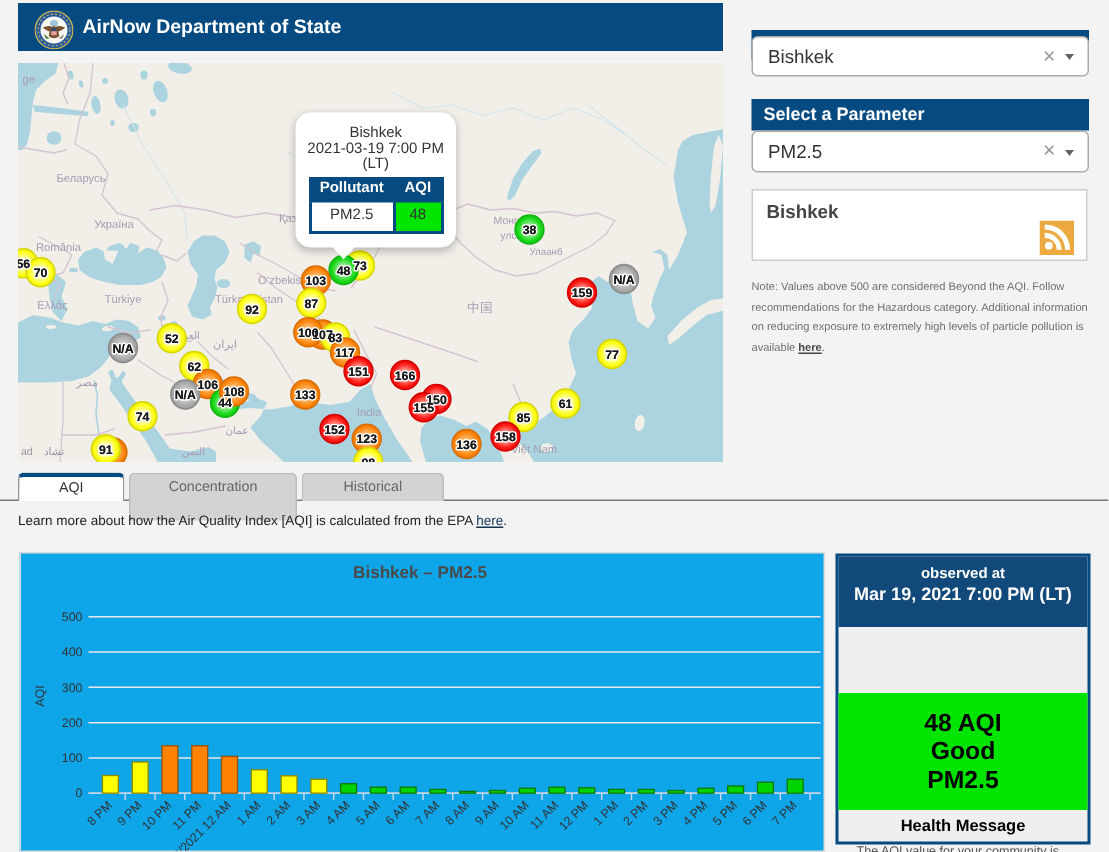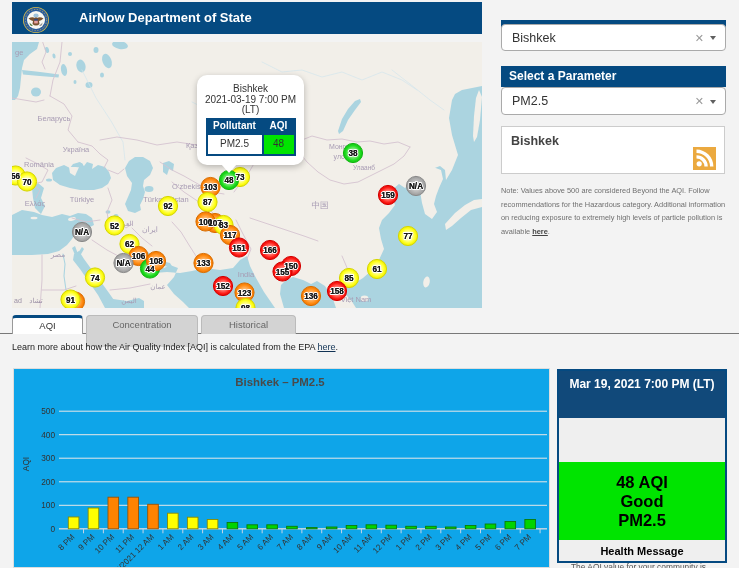--- a/index.html
+++ b/index.html
@@ -1,19 +1,19 @@
 <!DOCTYPE html>
 <html><head>
 <meta charset="utf-8">
 <style>
 * { margin:0; padding:0; box-sizing:border-box; }
 html,body { width:739px; height:568px; background:#f3f3f3; font-family:"Liberation Sans",sans-serif; overflow:hidden; position:relative; }
 .abs { position:absolute; }
 #header { left:12px; top:2px; width:470px; height:32px; background:#054a81; }
-#header h1 { position:absolute; left:43px; top:0; line-height:32px; font-size:13px; color:#fff; font-weight:bold;margin-left:24px; }
+#header h1 { position:absolute; left:43px; top:0; line-height:32px; font-size:13px; color:#fff; font-weight:bold; }
 #sealwrap { position:absolute; left:11px; top:5px; }
 .bluehdr { background:#054a81; color:#fff; font-weight:bold; font-size:12px; padding-left:8px; }
 #cityhdr { left:501px; top:20px; width:225px; height:20px; line-height:20px; }
 #parmhdr { left:501px; top:66px; width:225px; height:21px; line-height:21px; }
 .dd { background:#fff; border:1px solid #aaa; border-radius:4px; font-size:12.5px; color:#333; padding-left:10px; }
 #dd1 { left:501px; top:24px; width:225px; height:27px; line-height:26px; }
 #dd2 { left:501px; top:87px; width:225px; height:28px; line-height:27px; }
 .ddx { position:absolute; right:21px; top:0; color:#999; font-size:11px; }
 .ddarr { position:absolute; right:9px; top:50%; margin-top:-1.5px; width:0; height:0; border-left:3.6px solid transparent; border-right:3.6px solid transparent; border-top:4px solid #606060; }
 #rssbox { left:501px; top:126px; width:224px; height:48px; background:#fff; border:1px solid #ccc; }
@@ -435,20 +435,21 @@
 <line x1="506.22" y1="159.8" x2="506.22" y2="164.3" stroke="#c5d5e8" stroke-width="1"></line>
 <text x="497.8" y="168.3" font-size="8.2" fill="#333" text-anchor="end" transform="rotate(-45 497.8 168.3)" font-family="Liberation Sans,sans-serif">6 PM</text>
 <rect x="510.85" y="150.5" width="10.6" height="9.3" fill="#00d400" stroke="#0a7a0a" stroke-width="0.9"></rect>
 <line x1="526.07" y1="159.8" x2="526.07" y2="164.3" stroke="#c5d5e8" stroke-width="1"></line>
 <text x="517.6" y="168.3" font-size="8.2" fill="#333" text-anchor="end" transform="rotate(-45 517.6 168.3)" font-family="Liberation Sans,sans-serif">7 PM</text>
 </svg>
   </div>
 
 <div id="ccpanel" class="abs">
   <div id="cchead">
+    <div class="l2">observed at</div>
     <div class="l3">Mar 19, 2021 7:00 PM (LT)</div>
   </div>
   <div id="ccgreen">48 AQI<br>Good<br>PM2.5</div>
   <div id="ccgray">
     <div class="hm">Health Message</div>
     <div class="bd">The AQI value for your community is<br>between 0 and 50. Air quality is satisfactory<br>and poses little or no health risk.</div>
   </div>
 </div>
 
 </body></html>

